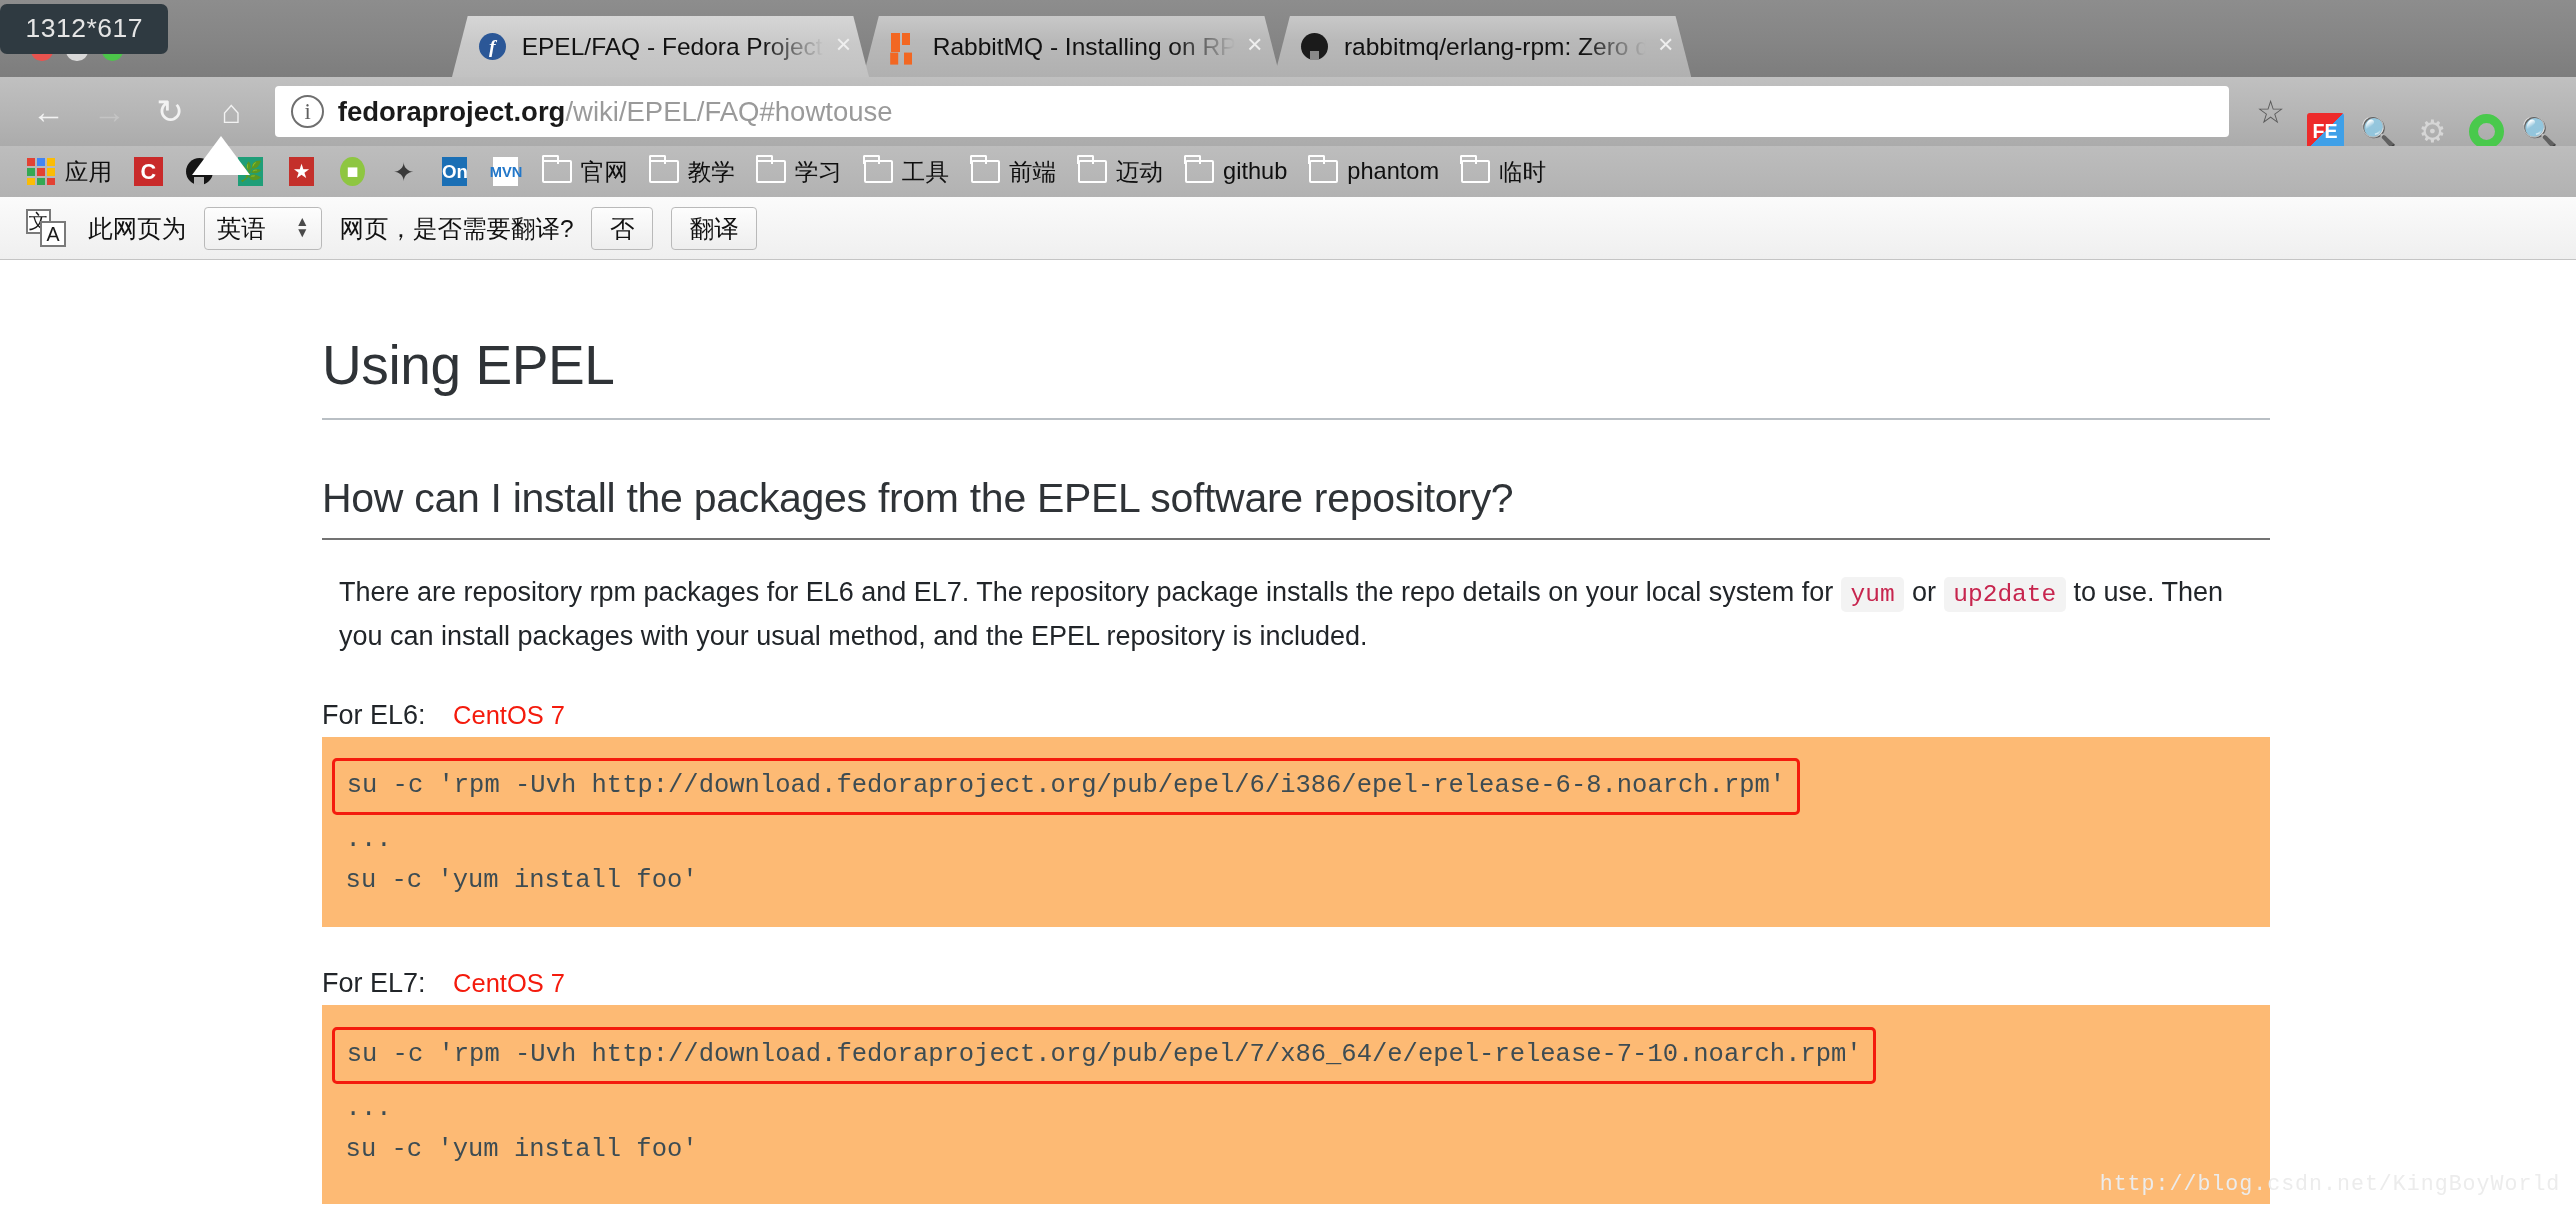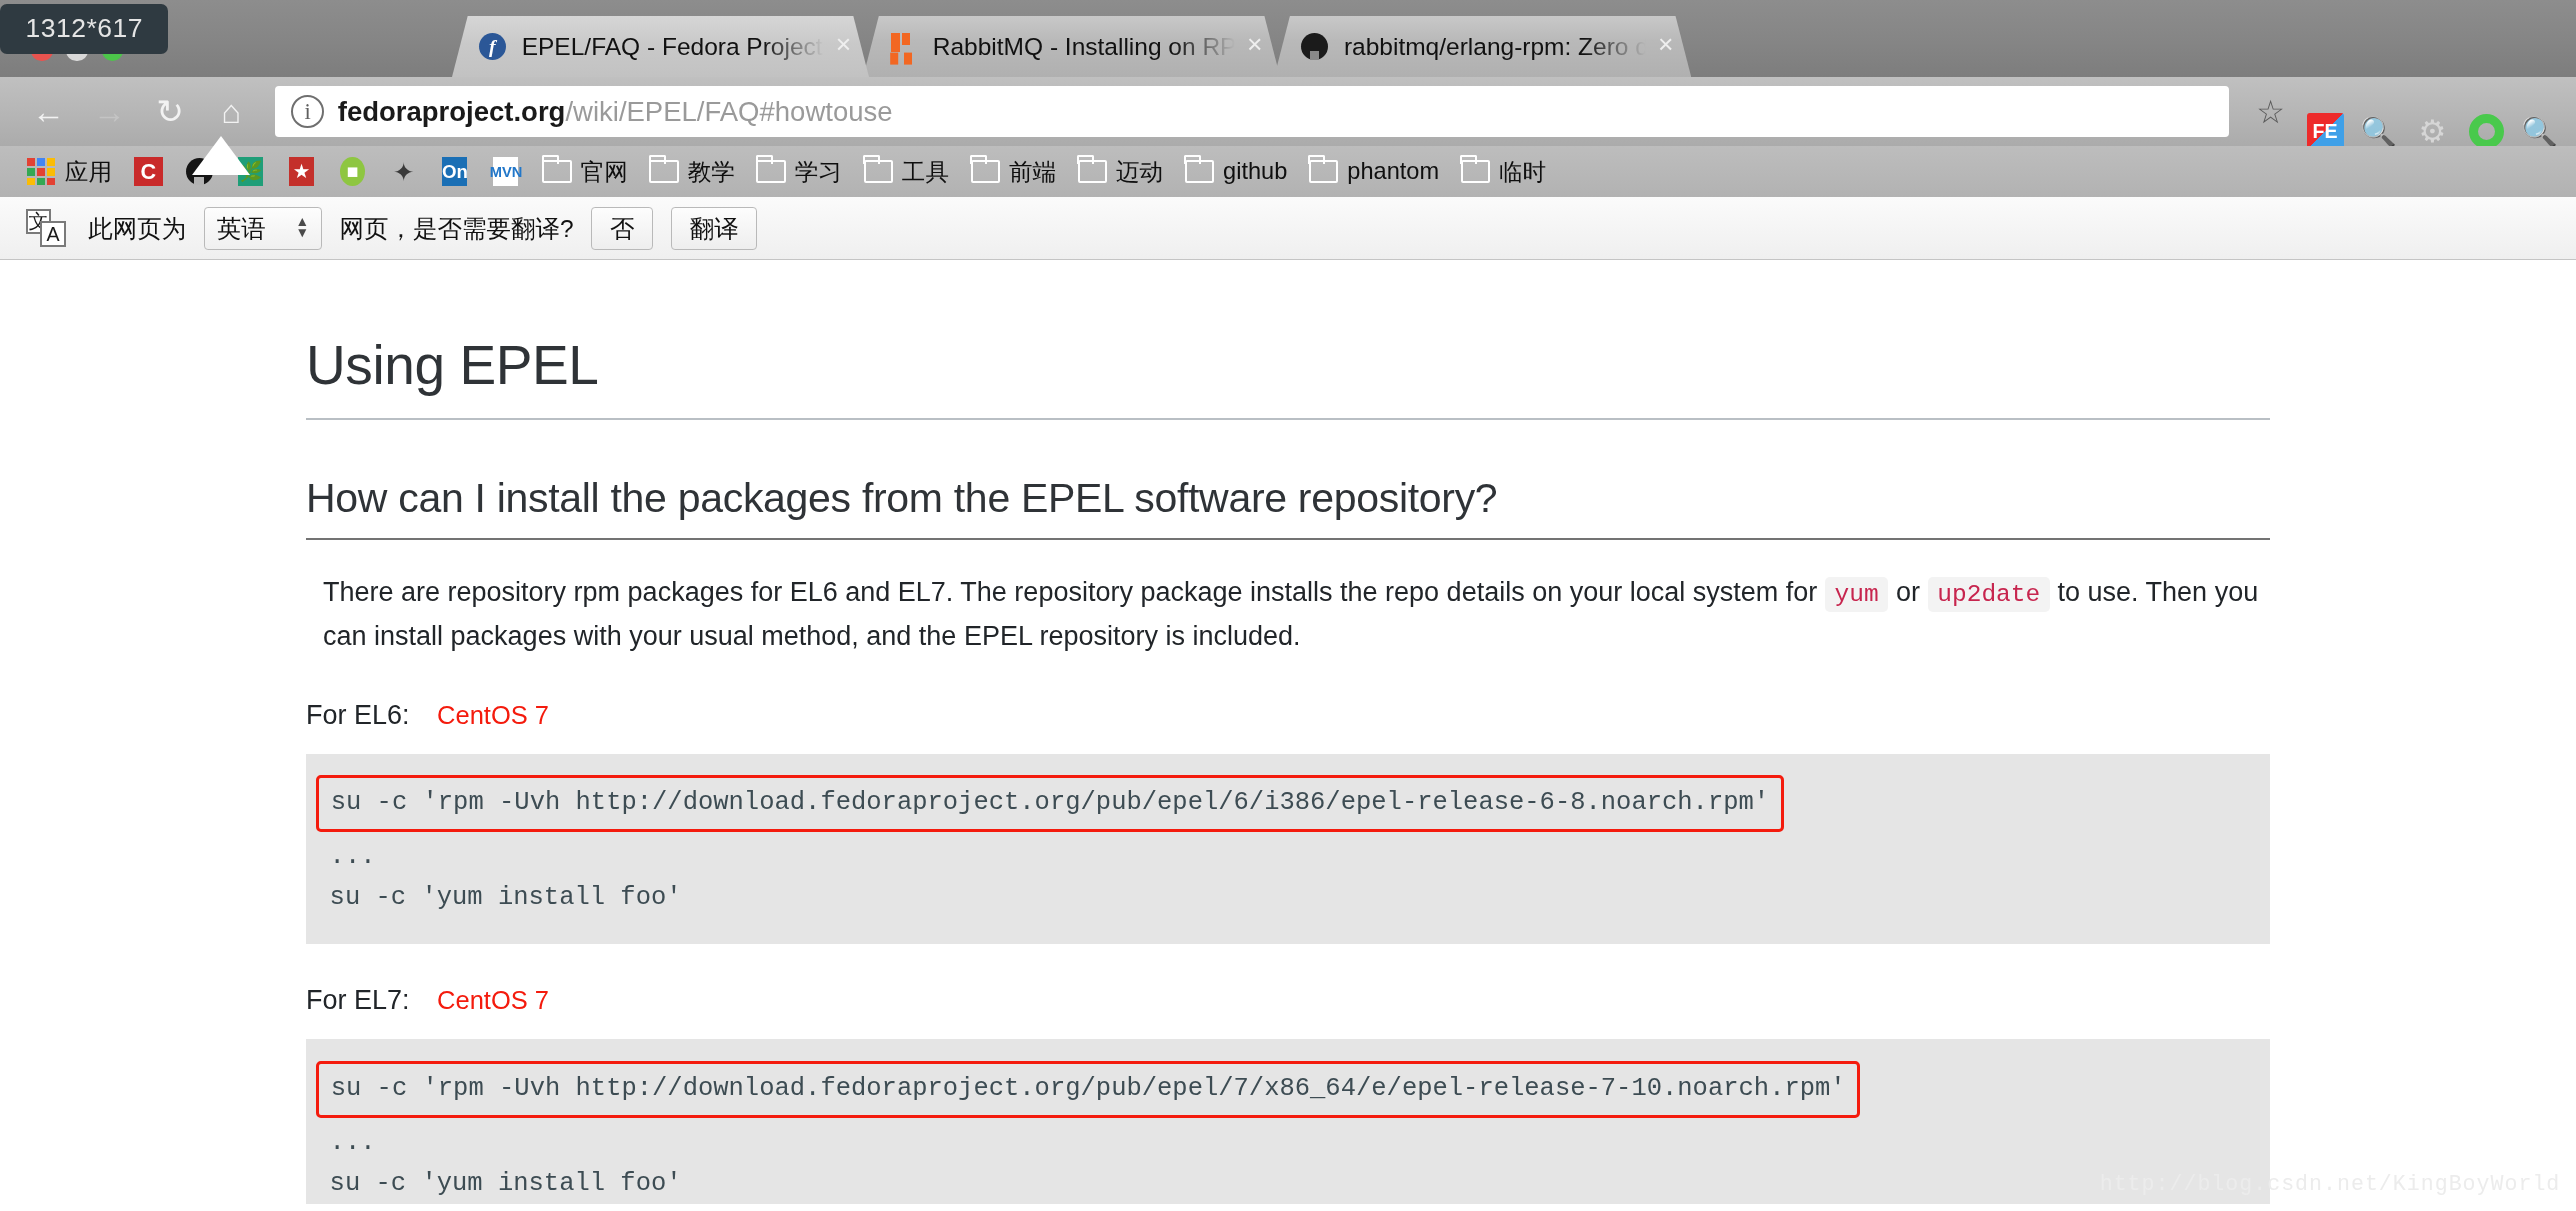--- a/index.html
+++ b/index.html
@@ -254,20 +254,21 @@
     display: flex; align-items: center; justify-content: center;
     padding: 0 17.7px; font-size: 24.5px; color: #111;
   }
 
   
   .viewport {
     position: relative;
     height: 944px;
     background: #fff;
     overflow: hidden;
+    padding-left: 16px;
   }
   .page {
     padding: 0 306px 0 306px;
     position: relative;
     color: #212529;
   }
   .clipped-line {
     font-size: 26.5px;
     color: #212529;
     height: 25.5px;
@@ -308,22 +309,22 @@
     background: #f3f3f3;
     border-radius: 4.9px;
     padding: 3.9px 9.8px;
   }
 
   .label-row { margin-top: 41px; display: flex; align-items: baseline; gap: 27.5px; }
   .label-row .lbl { font-size: 27px; color: #212529; }
   .annot { color: #f41b0d; font-size: 25.5px; }
 
   .codeblock {
-    margin-top: 23px;
-    background: #e5e5e5;
+    margin-top: 6px;
+    background: #fdba74;
     padding: 21.6px 23.6px 25.5px 23.6px;
     position: relative;
   }
   .codeblock .cline {
     font-family: "Liberation Mono", monospace;
     font-size: 25.5px;
     line-height: 1.62;
     color: #3d4c53;
     white-space: pre;
   }

